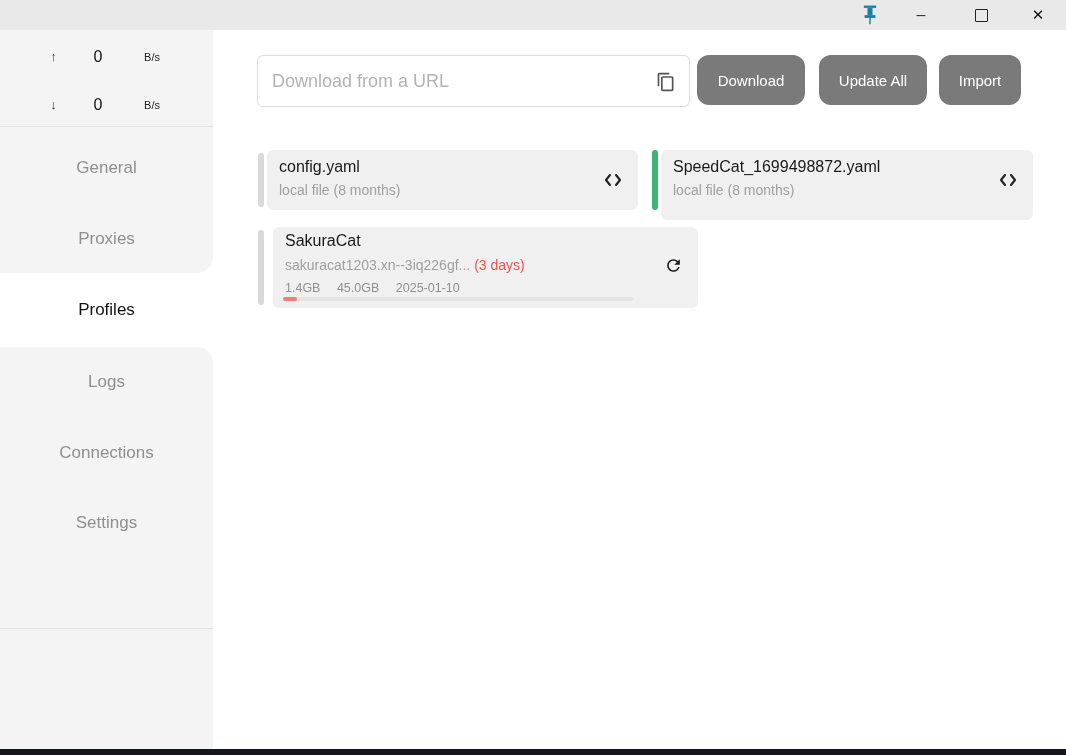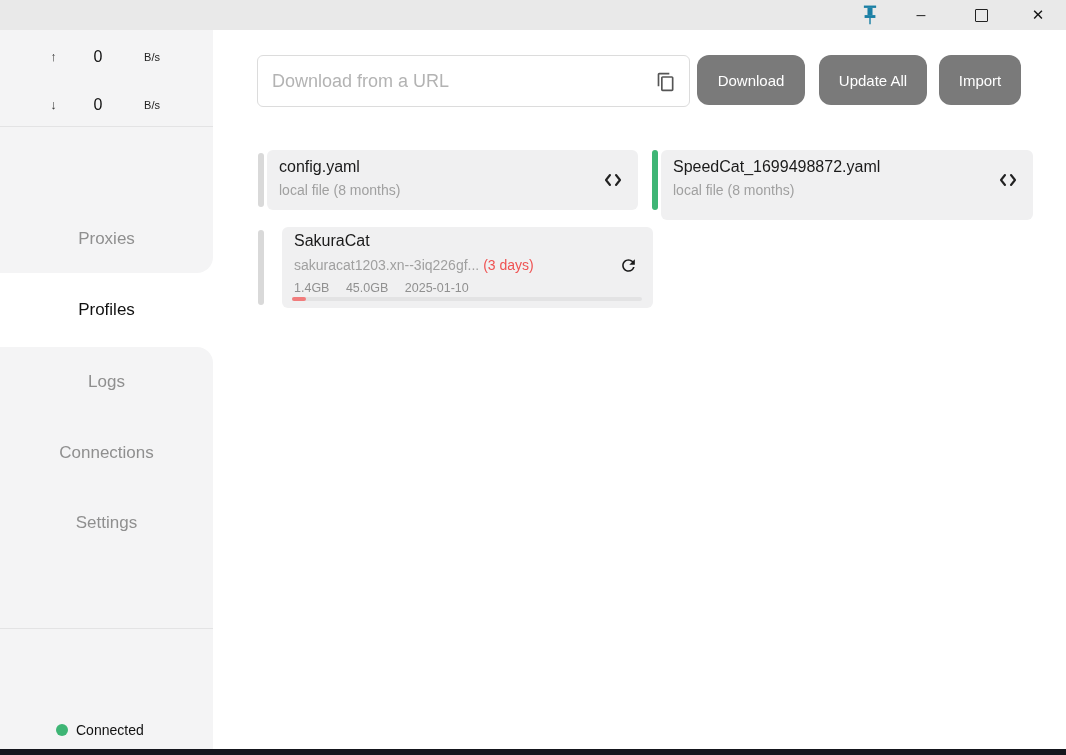--- a/index.html
+++ b/index.html
@@ -104,31 +104,28 @@
     <span class="speed-value">0</span>
     <span class="speed-unit">B/s</span>
   </div>
   <div class="speed-row" style="top:95px">
     <span class="speed-arrow">↓</span>
     <span class="speed-value">0</span>
     <span class="speed-unit">B/s</span>
   </div>
   <div class="side-sep" style="top:126px"></div>
 
+  <div class="nav-item" style="top:156px">General</div>
   <div class="nav-item" style="top:227px">Proxies</div>
   <div class="nav-item active" style="top:298px">Profiles</div>
   <div class="nav-item" style="top:370px">Logs</div>
   <div class="nav-item" style="top:511px">Settings</div>
   <div class="nav-item" style="top:441px">Connections</div>
 
   <div class="side-sep" style="top:628px"></div>
-  <div class="status-row">
-    <span class="status-dot"></span>
-    <span class="status-label">Connected</span>
-  </div>
 
   <div class="url-box">
     <input class="url-input" type="text" placeholder="Download from a URL" style="">
     <svg class="copy-icon" viewBox="0 0 24 24">
       <path fill="#555" d="M16 1H4c-1.1 0-2 .9-2 2v14h2V3h12V1zm3 4H8c-1.1 0-2 .9-2 2v14c0 1.1.9 2 2 2h11c1.1 0 2-.9 2-2V7c0-1.1-.9-2-2-2zm0 16H8V7h11v14z"></path>
     </svg>
   </div>
   <button class="tool-btn btn-download">Download</button>
   <button class="tool-btn btn-import">Import</button>
   <button class="tool-btn btn-update-all">Update All</button>
@@ -147,21 +144,21 @@
   <div class="card" style="left:661px;top:150px;width:372px;height:70px">
     <div class="card-title" style="top:8px">SpeedCat_1699498872.yaml</div>
     <div class="card-meta" style="top:32px">local file (8 months)</div>
     <svg class="card-icon" style="right:16px;top:23px" width="18" height="14" viewBox="0 0 18 14">
       <path d="M6 2 L2 7 L6 12" fill="none" stroke="#222" stroke-width="2.1" stroke-linecap="round" stroke-linejoin="round"></path>
       <path d="M12 2 L16 7 L12 12" fill="none" stroke="#222" stroke-width="2.1" stroke-linecap="round" stroke-linejoin="round"></path>
     </svg>
   </div>
 
   <div class="indicator ind-gray" style="left:258px;top:230px;height:75px"></div>
-  <div class="card" style="left:282px;top:227px;width:371px;height:81px">
+  <div class="card" style="left:273px;top:227px;width:425px;height:81px">
     <div class="card-title" style="top:5px">SakuraCat</div>
     <div class="card-meta" style="top:30px">
       <span>sakuracat1203.xn--3iq226gf...</span>
       <span class="expiry">(3 days)</span>
     </div>
     <svg class="card-icon" style="right:15px;top:29px" width="19" height="19" viewBox="0 0 24 24">
       <path fill="#1a1a1a" d="M17.65 6.35A7.95 7.95 0 0 0 12 4c-4.42 0-7.99 3.58-8 8s3.57 8 8 8c3.73 0 6.84-2.55 7.73-6h-2.08A5.99 5.99 0 0 1 12 18c-3.31 0-6-2.69-6-6s2.69-6 6-6c1.66 0 3.14.69 4.22 1.78L13 11h7V4l-2.35 2.35z"></path>
     </svg>
     <div class="stats-row">
       <span>1.4GB</span>

